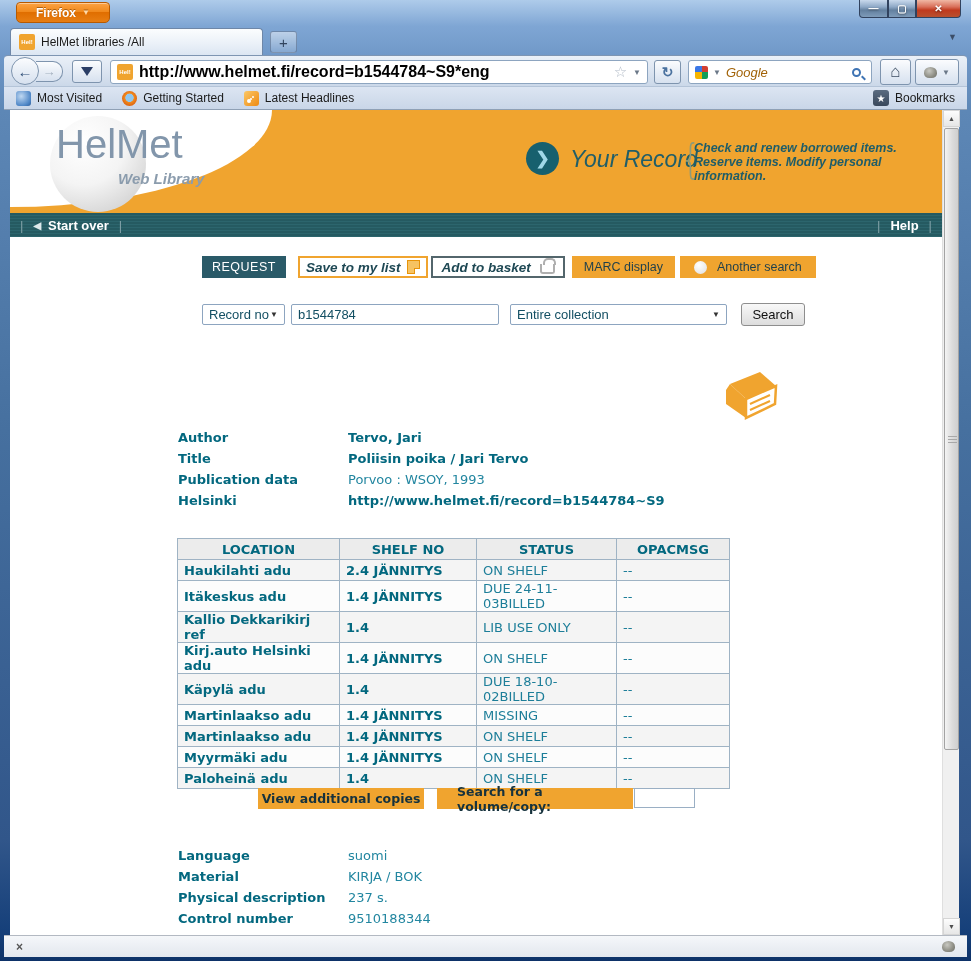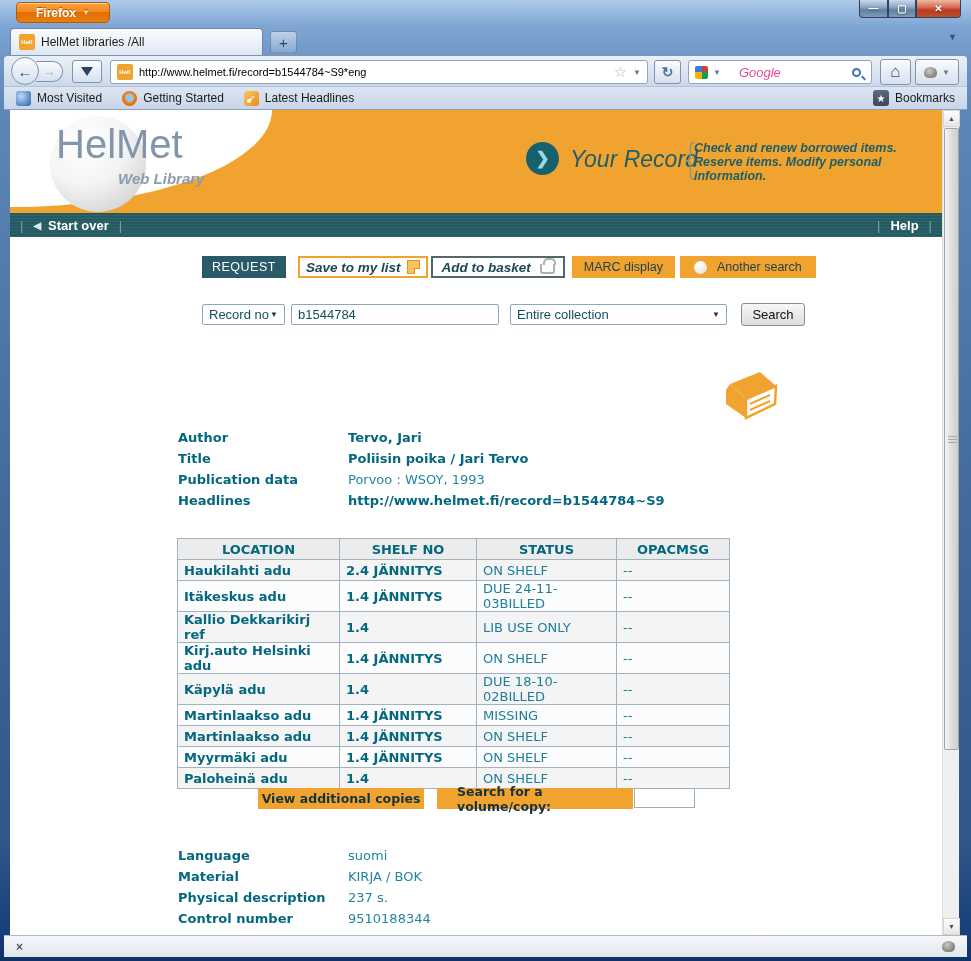--- a/index.html
+++ b/index.html
@@ -43,31 +43,31 @@
   .btn-chrome { border:1px solid #7E94AE; background:linear-gradient(180deg,#FBFCFE 0%,#E8EEF6 50%,#D7E1EF 100%); }
   .nav-back { position:absolute; left:7px; top:1px; width:28px; height:28px; border-radius:50%;
     display:flex; align-items:center; justify-content:center; font-size:15px; font-weight:bold; color:#2F4E77; z-index:2; }
   .nav-fwd { position:absolute; left:32px; top:5px; width:27px; height:21px; border-radius:0 10px 10px 0;
     display:flex; align-items:center; justify-content:center; font-size:13px; color:#A4B0BF; border-left:none; }
   .nav-drop { position:absolute; left:68px; top:4px; width:30px; height:23px; border-radius:3px;
     display:flex; align-items:center; justify-content:center; }
   .nav-drop .tri { width:0; height:0; border-left:6px solid transparent; border-right:6px solid transparent; border-top:9px solid #2B3E66; }
   .urlbar { position:absolute; left:106px; top:4px; width:538px; height:24px; background:#fff;
     border:1px solid #8DA5C0; border-radius:3px; display:flex; align-items:center; padding:0 6px; gap:6px; }
-  .urlbar .url-text { flex:1; font-size:11px; color:#000; font-weight:normal; white-space:nowrap; overflow:hidden; }
+  .urlbar .url-text { flex:1; font-size:16px; color:#000; font-weight:bold; white-space:nowrap; overflow:hidden; }
   .star { color:#B3BCC8; font-size:15px; }
   .mini-caret { font-size:8px; color:#6B7888; }
   .reload-btn { position:absolute; left:650px; top:4px; width:27px; height:24px; border-radius:3px;
     display:flex; align-items:center; justify-content:center; font-size:14px; color:#4B729F; font-weight:bold; }
   .searchbox { position:absolute; left:684px; top:4px; width:184px; height:24px; background:#fff;
     border:1px solid #8DA5C0; border-radius:3px; display:flex; align-items:center; padding:0 6px; gap:5px; }
   .glogo { width:13px; height:13px; display:grid; grid-template-columns:1fr 1fr; grid-template-rows:1fr 1fr; border-radius:2px; overflow:hidden; }
   .glogo i:nth-child(1){background:#3B78E7}.glogo i:nth-child(2){background:#D23F31}
   .glogo i:nth-child(3){background:#F7B500}.glogo i:nth-child(4){background:#129E57}
-  .searchbox .ph { flex:1; font-style:italic; color:#ec4899; font-size:13px;margin-left:13px; }
+  .searchbox .ph { flex:1; font-style:italic; color:#a16207; font-size:13px; }
   .mag { width:9px; height:9px; border:2px solid #3F74B4; border-radius:50%; position:relative; margin-right:4px; }
   .mag::after { content:""; position:absolute; left:7px; top:7px; width:5px; height:2px; background:#3F74B4; transform:rotate(45deg); }
   .home-btn { position:absolute; left:876px; top:3px; width:31px; height:26px; border-radius:3px;
     display:flex; align-items:center; justify-content:center; font-size:17px; color:#3E4E63; }
   .addon-btn { position:absolute; left:911px; top:3px; width:44px; height:26px; border-radius:3px;
     display:flex; align-items:center; justify-content:center; gap:5px; }
   .moth { width:13px; height:11px; border-radius:50% 50% 40% 40%; background:radial-gradient(circle at 40% 35%,#C9C9C2,#8D8D84 60%,#6F6F66); }
 
   
   .bmbar { position:absolute; left:4px; top:87px; width:963px; height:23px;
@@ -335,21 +335,21 @@
       <line x1="34" y1="42" x2="54" y2="33" stroke="#F0A42F" stroke-width="2"></line>
     </svg>
 
     <div class="fieldgrid fg-record">
         <div class="flabel">Author</div>
         <div class="fvalue strong">Tervo, Jari</div>
         <div class="flabel">Title</div>
         <div class="fvalue strong">Poliisin poika / Jari Tervo</div>
         <div class="flabel">Publication data</div>
         <div class="fvalue">Porvoo : WSOY, 1993</div>
-        <div class="flabel">Headlines</div>
+        <div class="flabel">Helsinki</div>
         <div class="fvalue strong">http://www.helmet.fi/record=b1544784~S9</div>
       </div>
 
     <table class="holdings">
       <thead>
           <tr>
             <th>LOCATION</th>
             <th>SHELF NO</th>
             <th>STATUS</th>
             <th>OPACMSG</th>

